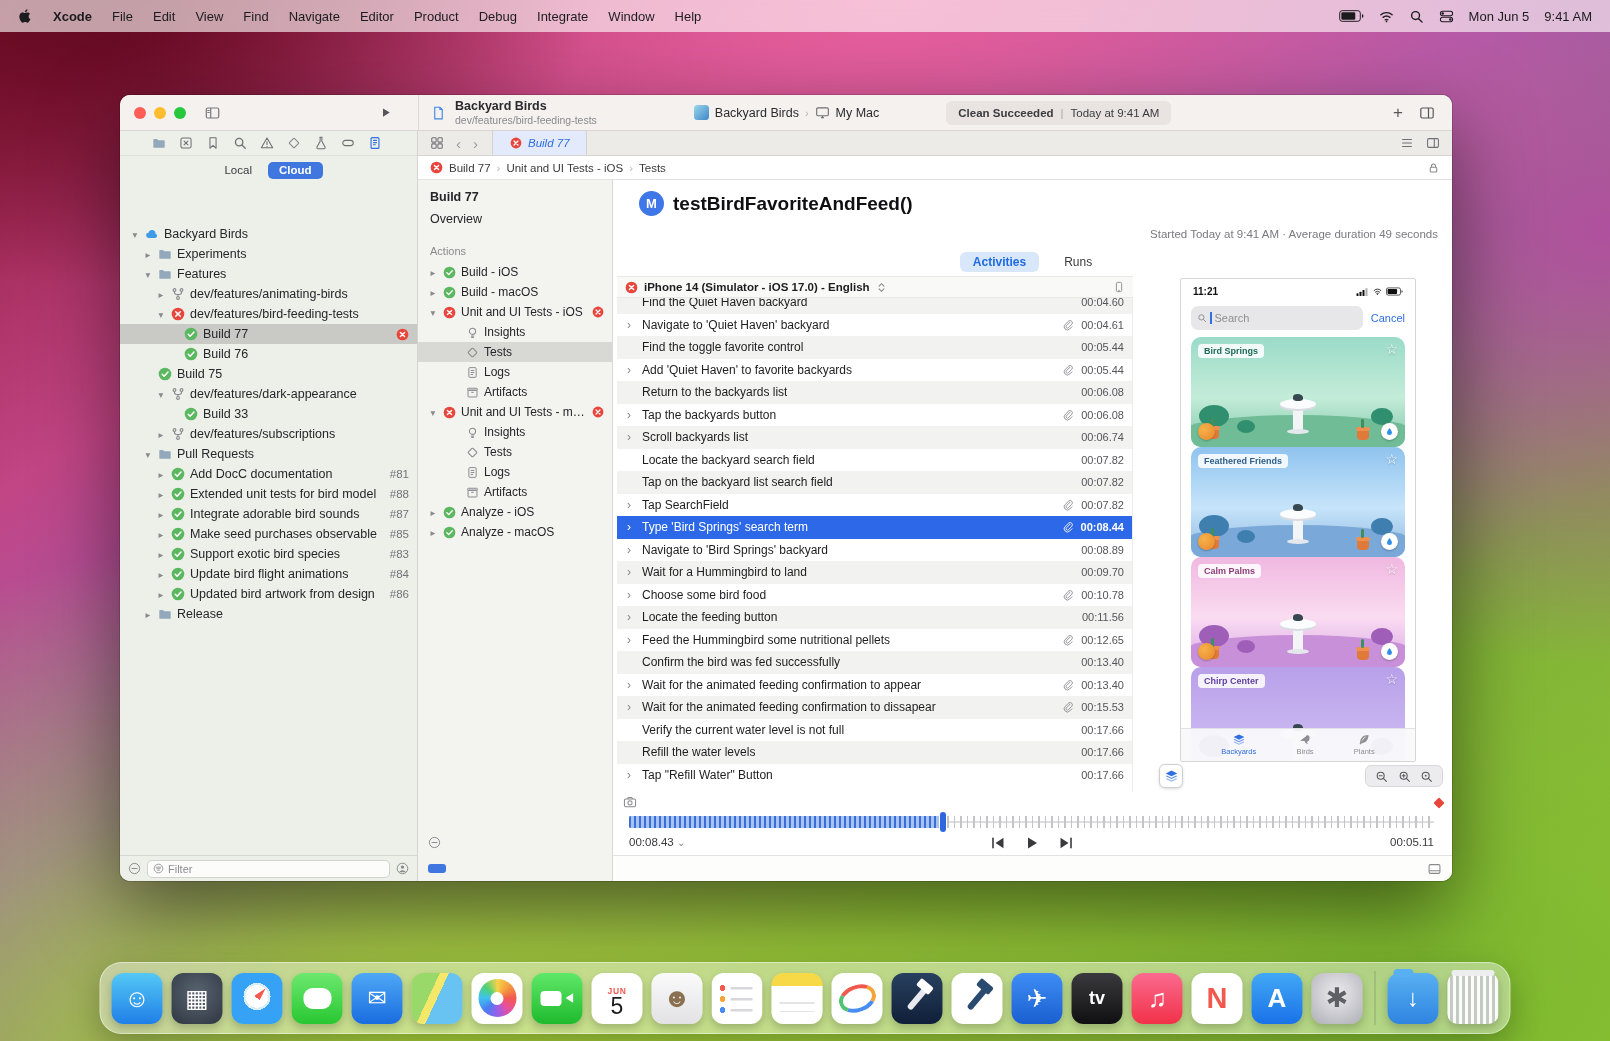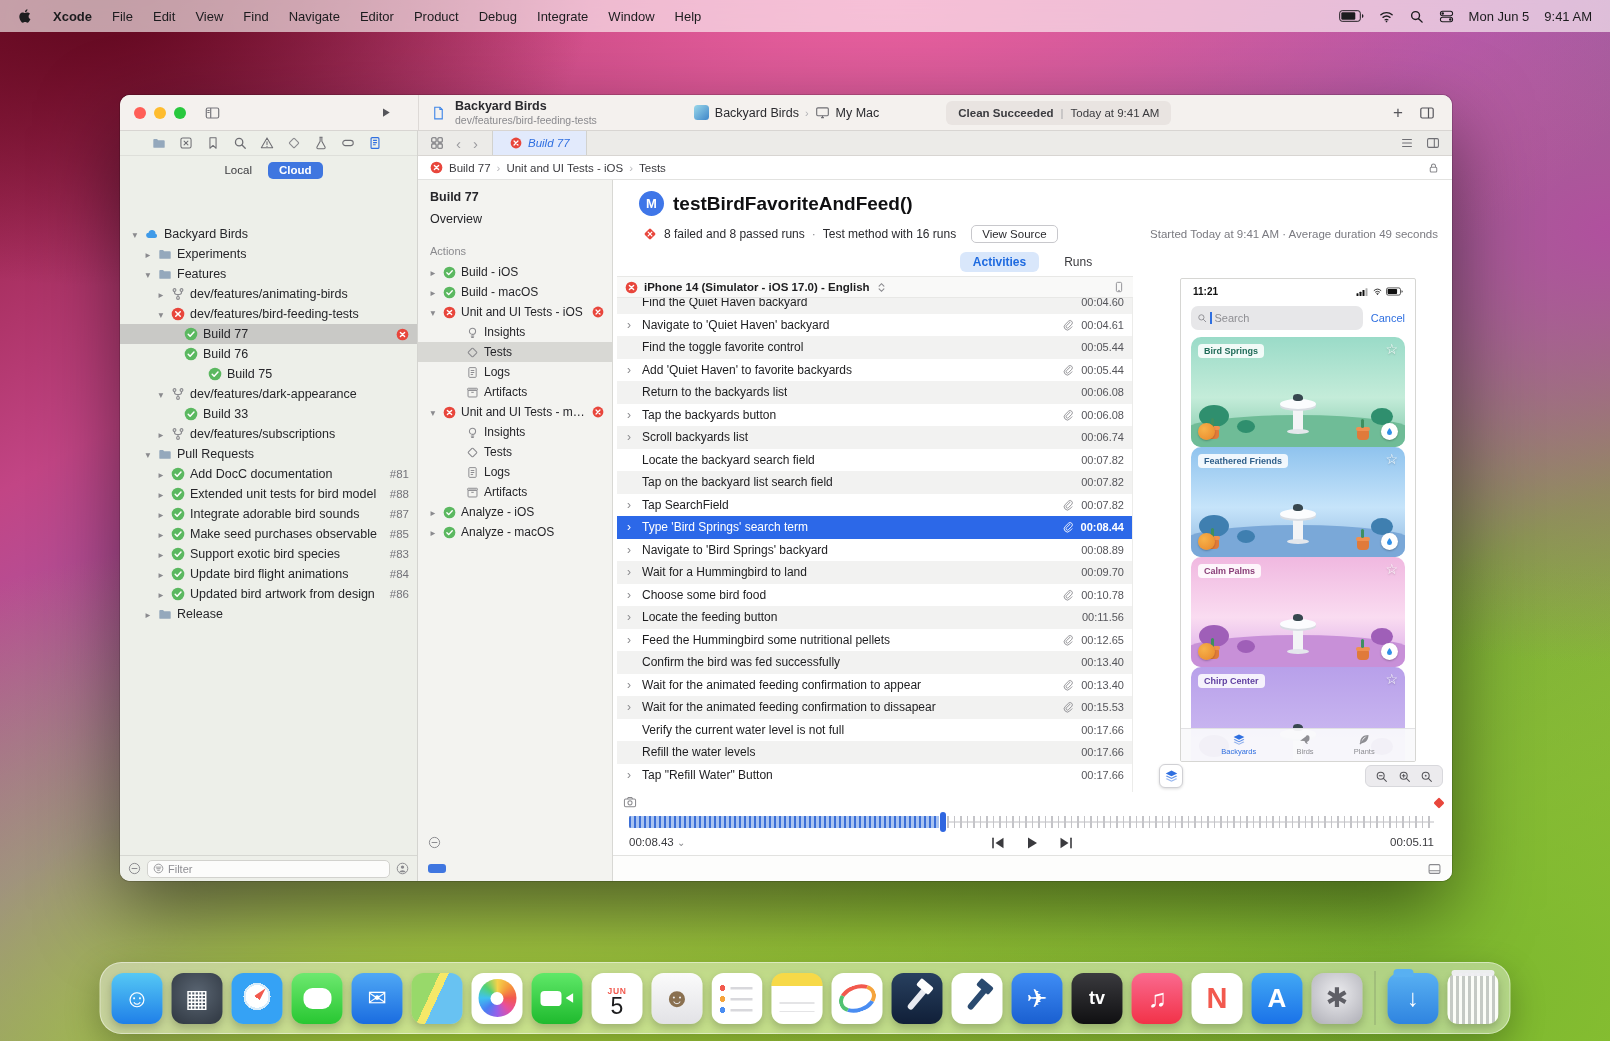--- a/index.html
+++ b/index.html
@@ -517,21 +517,21 @@
      <span class="disc"></span>
      <span class="ic ticon">
             <svg viewBox="0 0 16 16">
               <circle cx="8" cy="8" r="7.2" fill="#5bb860"></circle>
               <path d="M4.8 8.3l2.2 2.3 4.4-4.8" stroke="#fff" stroke-width="1.7" fill="none" stroke-linecap="round" stroke-linejoin="round"></path>
             </svg>
           </span>
      <span class="nlbl">Build 76</span>
 
    </div>
-        <div class="nav-row" style="padding-left:73px">
+        <div class="nav-row" style="padding-left:23px">
      <span class="disc"></span>
      <span class="ic ticon">
             <svg viewBox="0 0 16 16">
               <circle cx="8" cy="8" r="7.2" fill="#5bb860"></circle>
               <path d="M4.8 8.3l2.2 2.3 4.4-4.8" stroke="#fff" stroke-width="1.7" fill="none" stroke-linecap="round" stroke-linejoin="round"></path>
             </svg>
           </span>
      <span class="nlbl">Build 75</span>
 
    </div>
@@ -934,32 +934,20 @@
           <path d="M5 8h6" stroke-linecap="round"></path>
         </svg>
       </span>
     <span class="bp-pill"></span>
   </div>
 
   <div class="content">
     <div class="dh-row1">
       <span class="m-badge">M</span>
       <span class="dh-title">testBirdFavoriteAndFeed()</span>
-    </div>
-    <div class="dh-row2">
-      <span class="ic mixed-ic">
-          <svg viewBox="0 0 16 16">
-            <rect x="3.2" y="3.2" width="9.6" height="9.6" rx="1.5" transform="rotate(45 8 8)" fill="#e8463c"></rect>
-            <path d="M5.9 5.9l4.2 4.2M10.1 5.9l-4.2 4.2" stroke="#fff" stroke-width="1.4" stroke-linecap="round"></path>
-          </svg>
-        </span>
-      <span>8 failed and 8 passed runs</span>
-      <span class="dh-dot">·</span>
-      <span>Test method with 16 runs</span>
-      <span class="vs-btn">View Source</span>
     </div>
     <div class="dh-meta">Started Today at 9:41 AM · Average duration 49 seconds</div>
     <div class="seg-tabs">
       <span class="seg-tab sel">Activities</span>
       <span class="seg-tab">Runs</span>
     </div>
 
     <div class="device-row">
       <span class="ic dr-ic">
           <svg viewBox="0 0 16 16">

